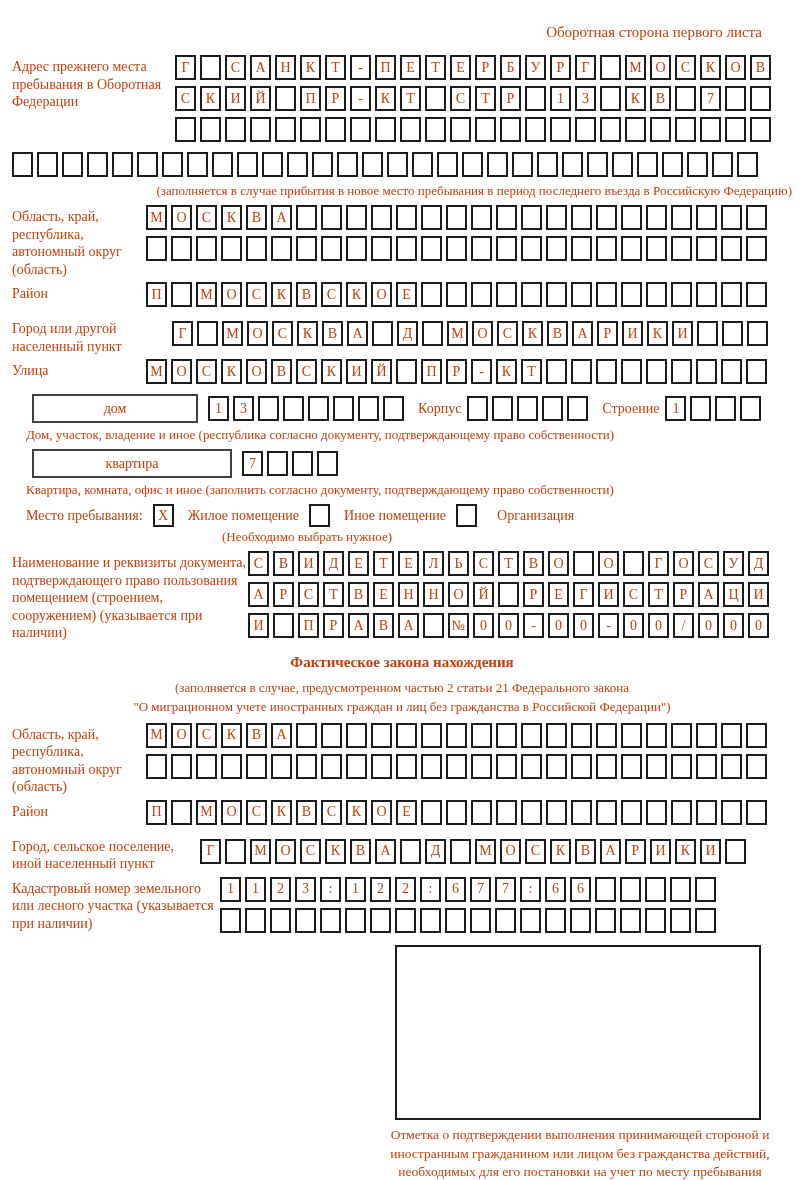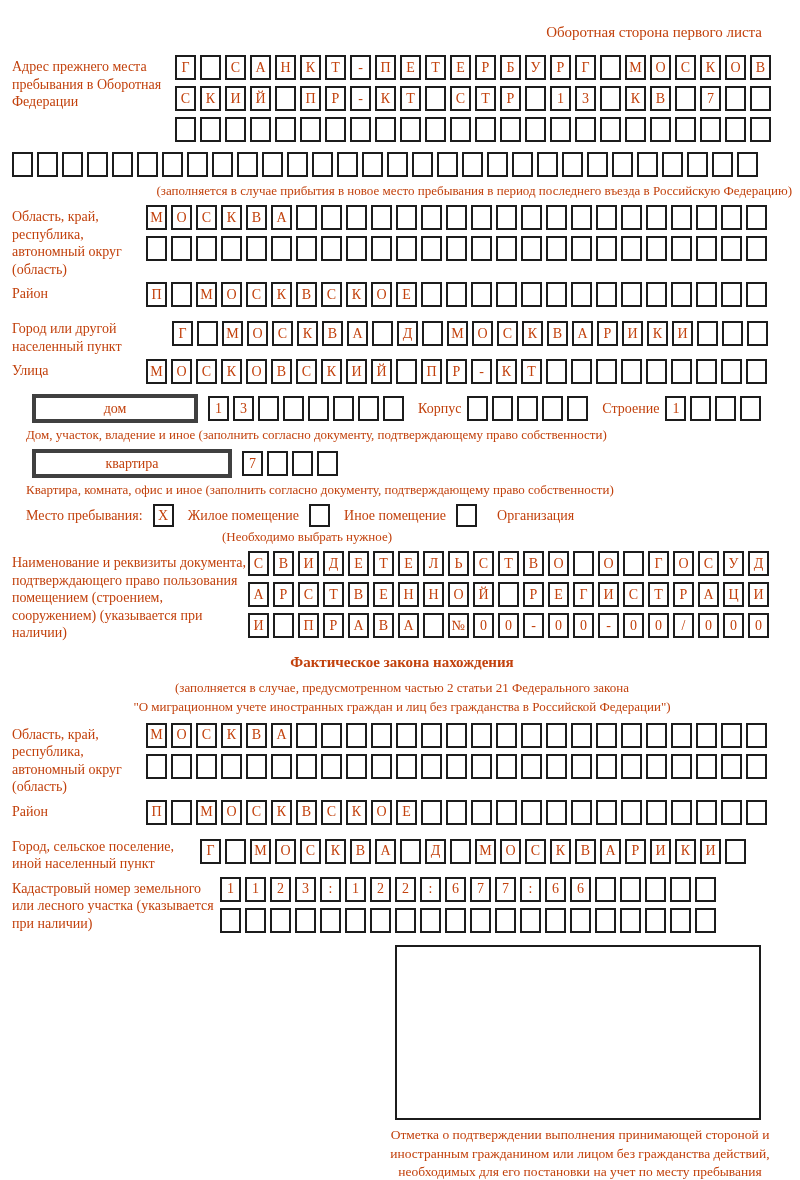--- a/index.html
+++ b/index.html
@@ -32,21 +32,21 @@
   .sect-title { font-size:15.5px; font-weight:bold; text-align:center; margin:8px 0 8px 0; }
 
   .lw-addr   { width:163px; }
   .lw-std    { width:134px; }
   .lw-city   { width:160px; }
   .lw-city2  { width:188px; }
   .lw-doc    { width:236px; }
   .lw-cad    { width:208px; }
 
   .widebox {
-    border:4px solid #404040; height:29px;
+    border:2px solid #404040; height:29px;
     display:inline-flex; align-items:center; justify-content:center;
     font-size:14px; margin-right:10px; flex:0 0 auto; background:#fff;
   }
   .housewrap { display:flex; align-items:center; margin:4px 0 4px 20px; }
   .inlinelabel { font-size:14px; margin:0 6px 0 10px; flex:0 0 auto; }
 
   .staywrap { display:flex; align-items:center; margin:6px 0 2px 14px; font-size:14px; }
   .checkbox {
     width:21px; height:23px; border:2px solid #1c1c1c;
     display:inline-flex; align-items:center; justify-content:center;
@@ -367,21 +367,21 @@
         <span class="cell"></span>
       </div>
     <span class="inlinelabel">Строение</span>
     <div class="cellrow" style="margin-bottom:0;">
         <span class="cell">1</span>
         <span class="cell"></span>
         <span class="cell"></span>
         <span class="cell"></span>
       </div>
   </div>
-  <div class="note" style="text-align:left; margin-left:14px;">Дом, участок, владение и иное (заполнить согласно документу, подтверждающему право собственности)</div>
+  <div class="note" style="text-align:left; margin-left:14px;">Дом, участок, владение и иное (республика согласно документу, подтверждающему право собственности)</div>
 
   <div class="housewrap">
     <div class="widebox" style="width:200px;">квартира</div>
     <div class="cellrow" style="margin-bottom:0;">
         <span class="cell">7</span>
         <span class="cell"></span>
         <span class="cell"></span>
         <span class="cell"></span>
       </div>
   </div>

